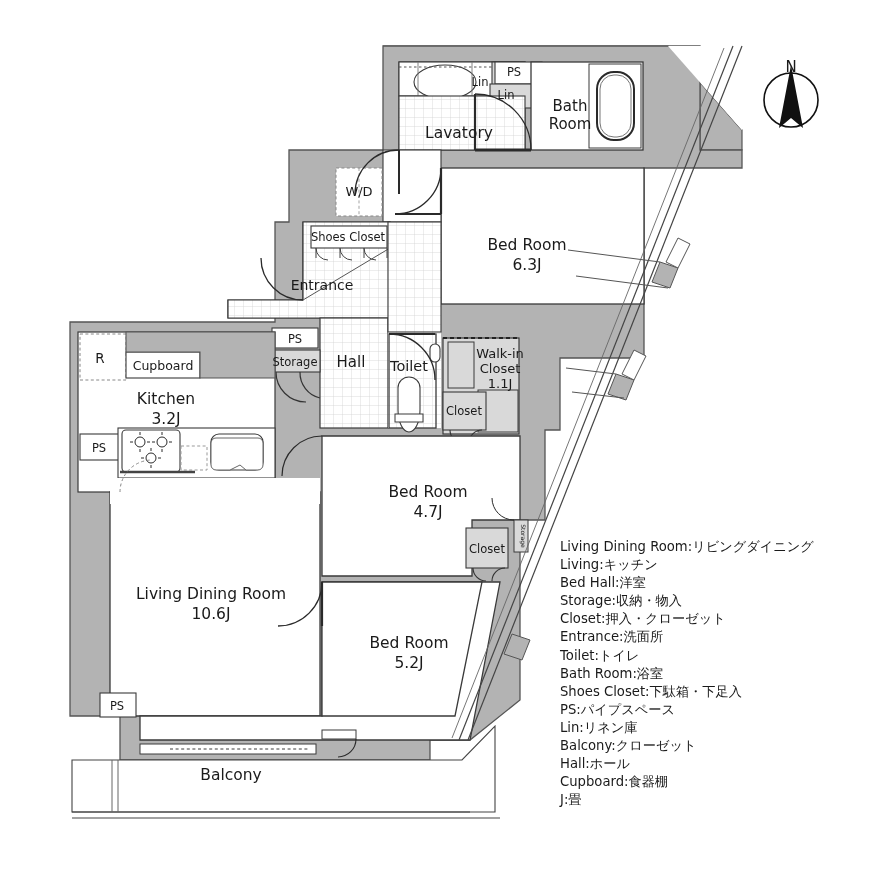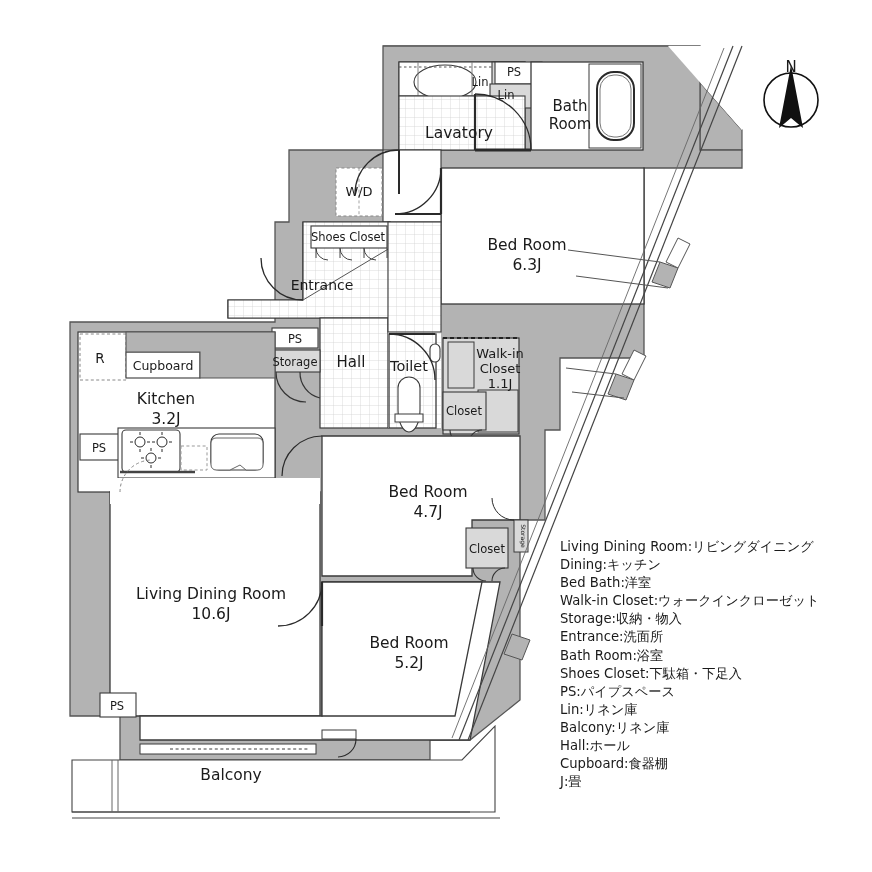--- a/index.html
+++ b/index.html
@@ -280,28 +280,29 @@
 
     <g>
       <circle cx="791" cy="100" r="27" fill="#ffffff" stroke="#111" stroke-width="1.6"></circle>
       <polygon points="791,65 803,128 791,118 779,128" fill="#111111"></polygon>
       <text class="lbl" x="791" y="72" text-anchor="middle" font-size="15">N</text>
     </g>
   </svg>
 
   <div class="legend">
     <div>Living Dining Room:リビングダイニング</div>
-    <div>Dining:キッチン</div>
-    <div>Bed Bath:洋室</div>
-    <div>Walk-in Closet:ウォークインクローゼット</div>
+    <div>Living:キッチン</div>
+    <div>Bed Hall:洋室</div>
     <div>Storage:収納・物入</div>
+    <div>Closet:押入・クローゼット</div>
     <div>Entrance:洗面所</div>
+    <div>Toilet:トイレ</div>
     <div>Bath Room:浴室</div>
     <div>Shoes Closet:下駄箱・下足入</div>
     <div>PS:パイプスペース</div>
     <div>Lin:リネン庫</div>
-    <div>Balcony:リネン庫</div>
+    <div>Balcony:クローゼット</div>
     <div>Hall:ホール</div>
     <div>Cupboard:食器棚</div>
     <div>J:畳</div>
   </div>
 
 </div>
 
 </body></html>

